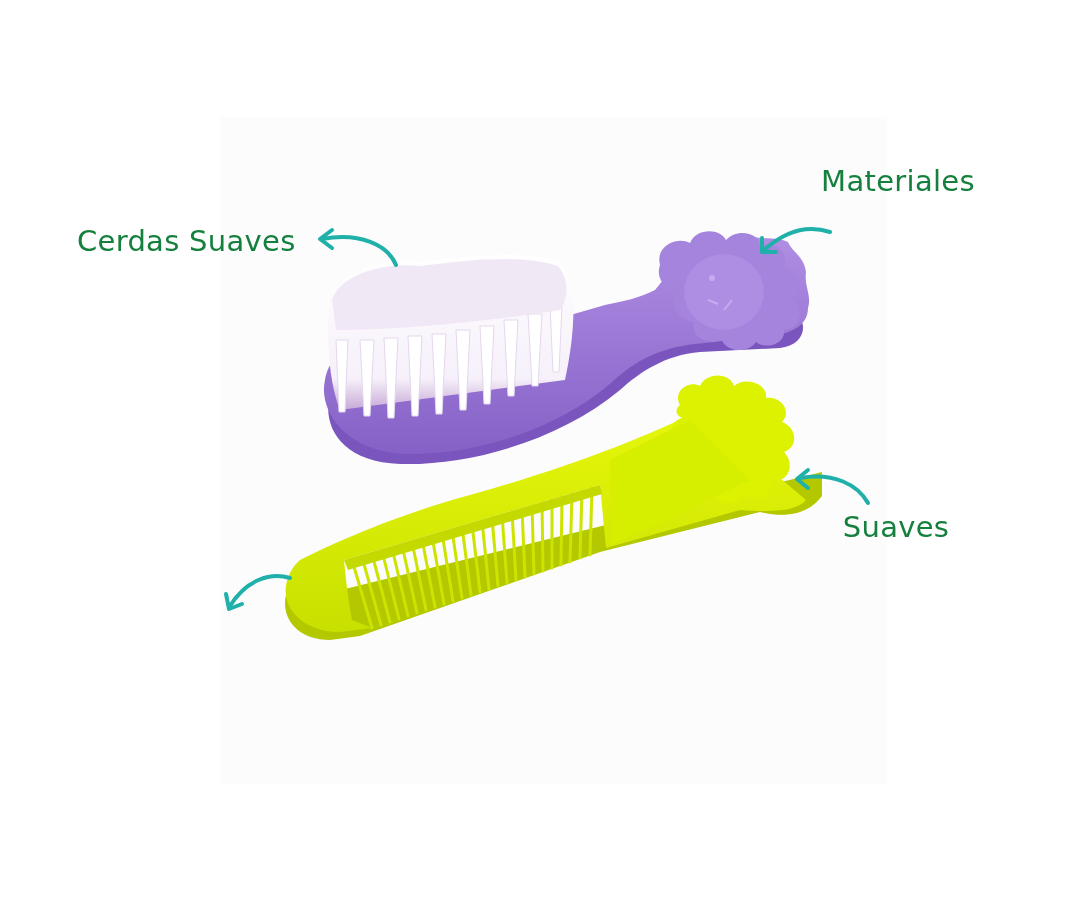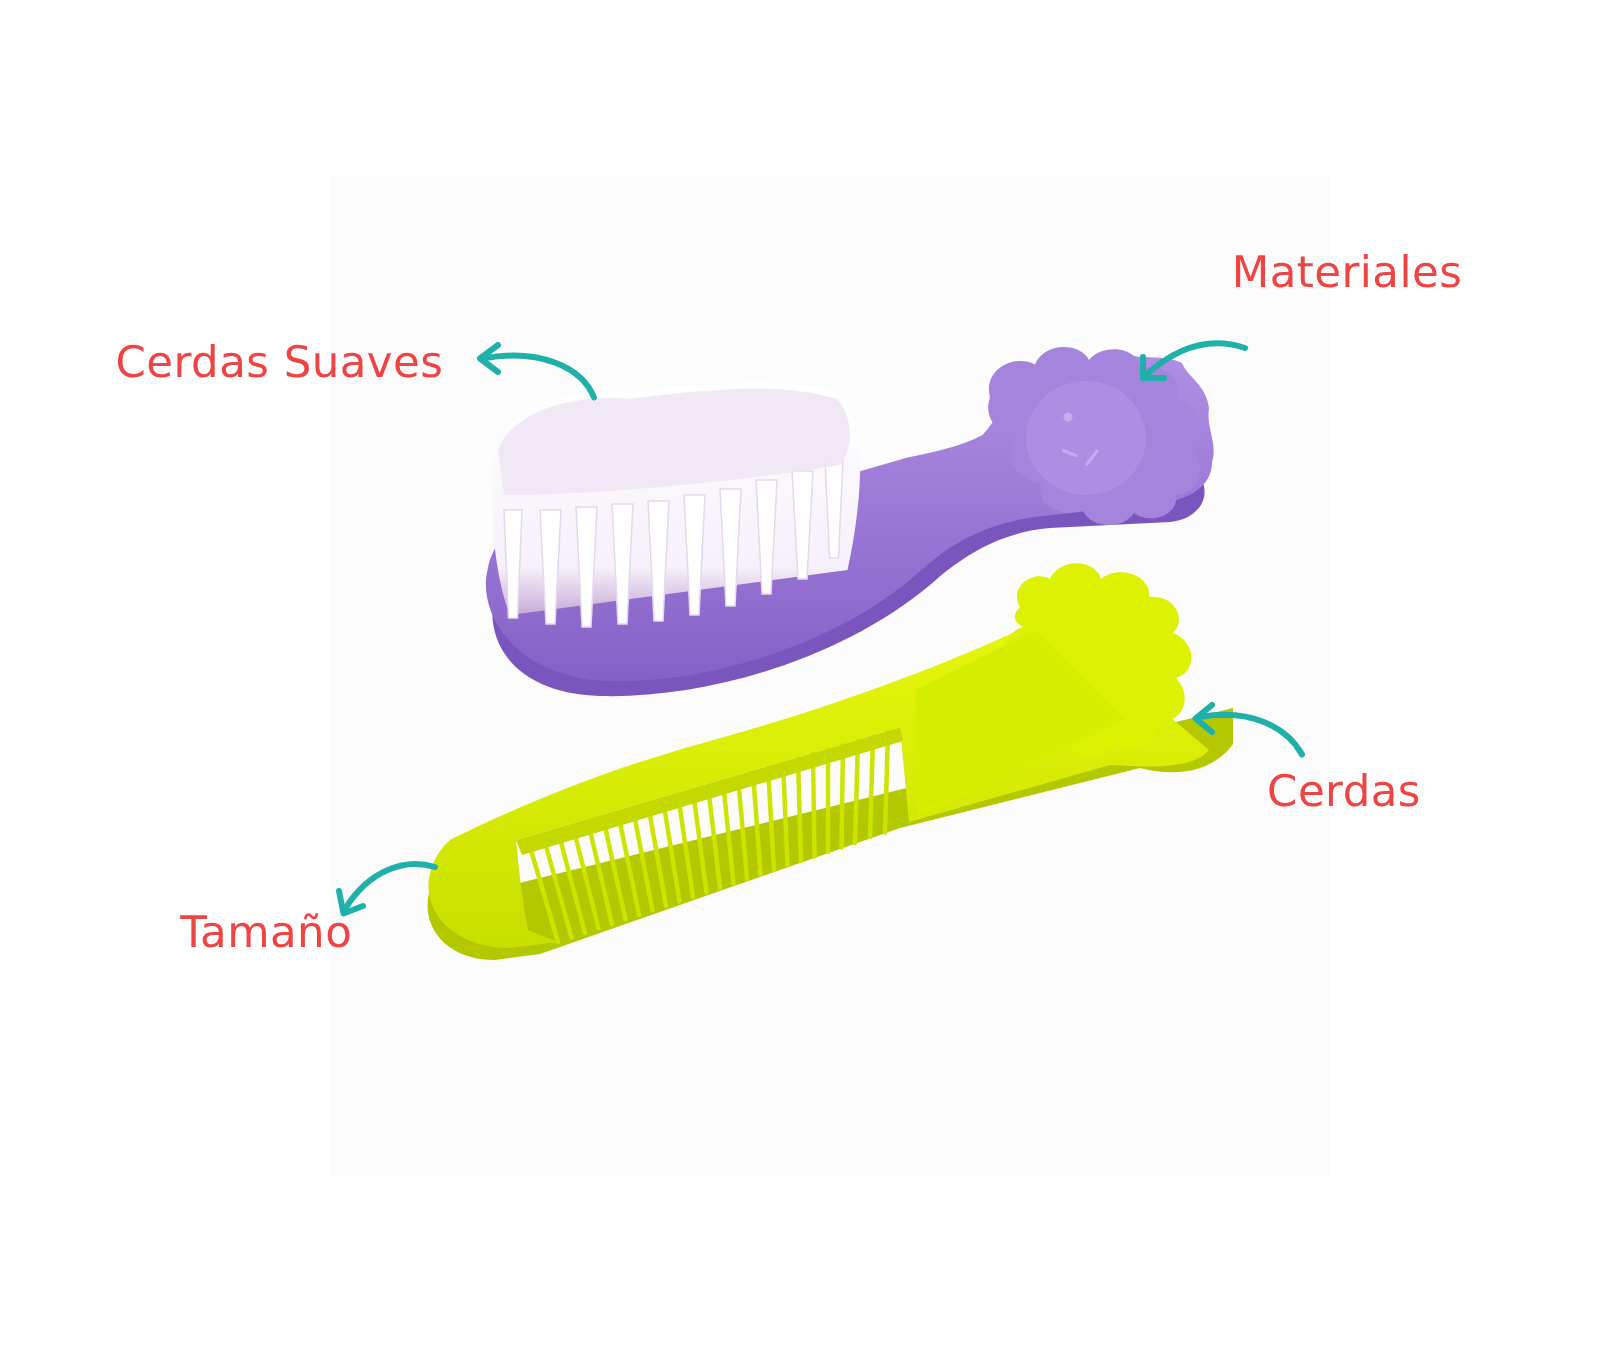--- a/index.html
+++ b/index.html
@@ -7,21 +7,21 @@
     body { position: relative; font-family: "DejaVu Sans", "Liberation Sans", sans-serif; color: #111111; }
 
     .photo-bg {
       position: absolute; left: 220px; top: 117px; width: 667px; height: 667px;
       background: #fcfcfc;
     }
     .art { position: absolute; left: 0; top: 0; width: 1080px; height: 900px; }
 
     .label {
       position: absolute; font-size: 29px; line-height: 43px; letter-spacing: 0.3px;
-      font-weight: 400; color: #ef4444; white-space: nowrap;
+      font-weight: 400; color: #15803d; white-space: nowrap;
     }
     .label.center { text-align: center; }
     .label span { display: block; }
 
     #lbl-cerdas { left: 77px; top: 220px; text-align: right; }
     #lbl-materiales { left: 808px; top: 160px; width: 180px; }
     #lbl-mango { left: 796px; top: 506px; width: 200px; }
     #lbl-tamano { left: 90px; top: 600px; width: 175px; }
   </style>
 </head>
@@ -140,18 +140,17 @@
 
 <div class="label" id="lbl-cerdas">
   <span>Cerdas Suaves</span>
 </div>
 
 <div class="label center" id="lbl-materiales">
   <span>Materiales</span>
 </div>
 
 <div class="label center" id="lbl-mango">
-  <span>Cerdas</span>
+  <span>Suaves</span>
 </div>
 
 <div class="label center" id="lbl-tamano">
-  <span>Tamaño</span>
 </div>
 
 </body></html>

